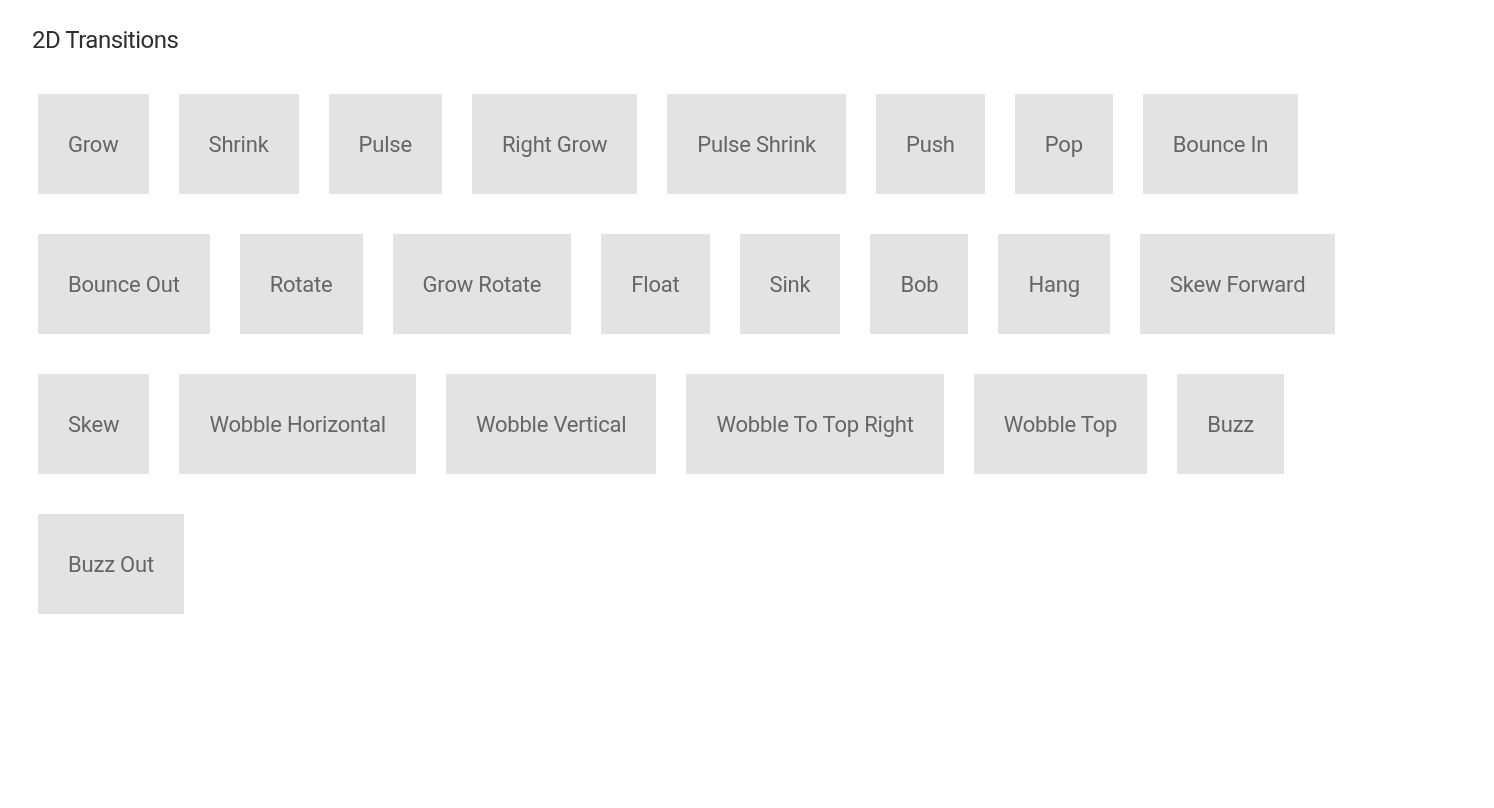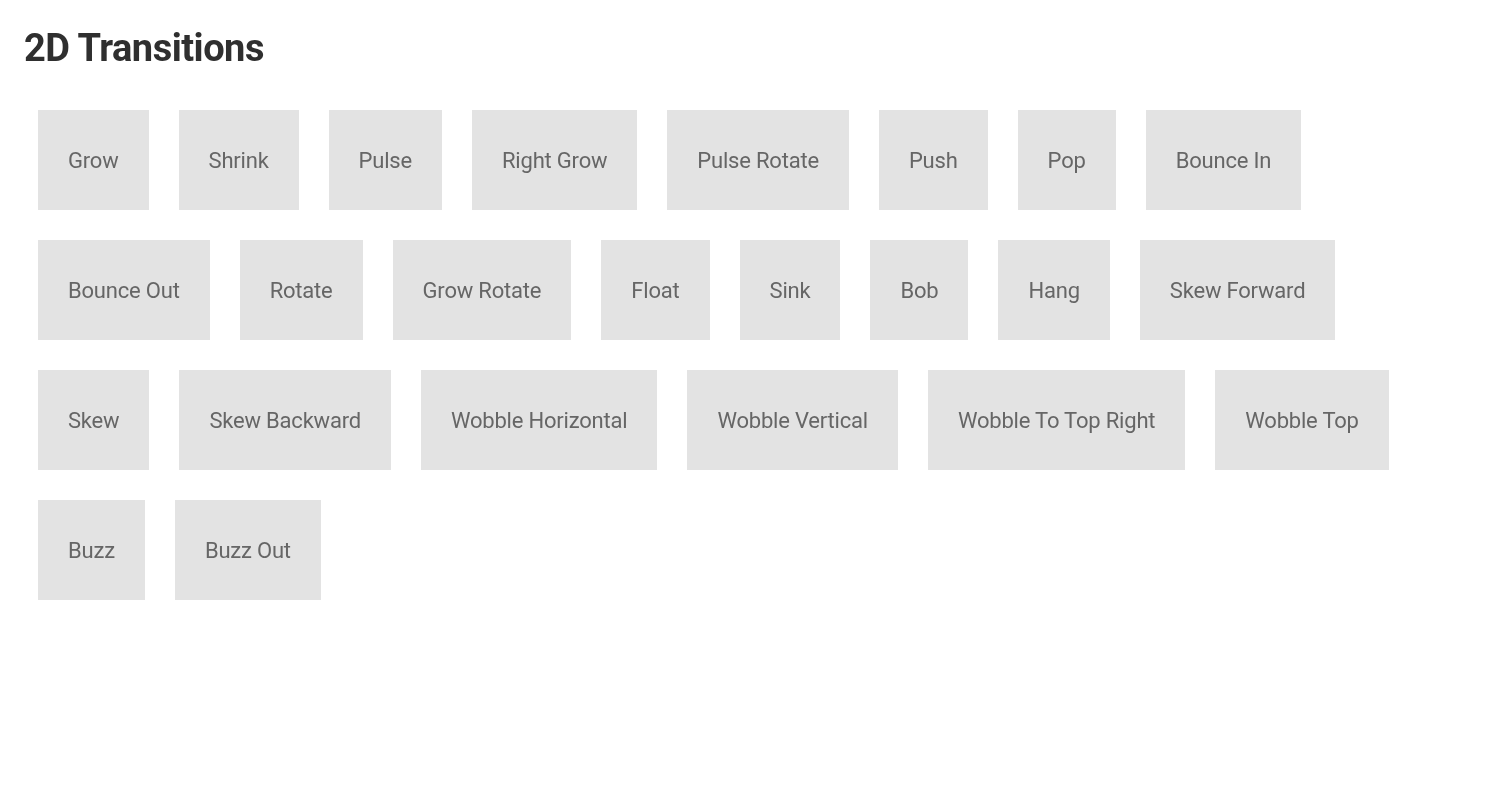--- a/index.html
+++ b/index.html
@@ -7,30 +7,30 @@
   }
   body {
     margin: 0;
     padding: 20px 24px;
     font-family: -apple-system, BlinkMacSystemFont, "Segoe UI", Roboto, "Helvetica Neue", Arial, sans-serif;
     background: #ffffff;
     color: #2f2f2f;
     width: 1494px;
   }
   h2.section-title {
-    font-size: 38px;
-    font-weight: 700;
+    font-size: 24px;
+    font-weight: 400;
     color: #2f2f2f;
-    margin: 6px 0 40px 0;
+    margin: 6px 0 40px 8px;
     letter-spacing: -0.5px;
   }
   .effects-grid {
     display: flex;
     flex-wrap: wrap;
-    gap: 30px 30px;
+    gap: 40px 30px;
     padding-left: 14px;
     max-width: 1430px;
   }
   .effect-button {
     display: inline-flex;
     align-items: center;
     justify-content: center;
     background: #e3e3e3;
     color: #666666;
     font-size: 22px;
@@ -48,34 +48,33 @@
 <body>
 
 <h2 class="section-title">2D Transitions</h2>
 
 <div class="effects-grid">
 
   <button class="effect-button">Grow</button>
   <button class="effect-button">Shrink</button>
   <button class="effect-button">Pulse</button>
   <button class="effect-button">Right Grow</button>
-  <button class="effect-button">Pulse Rotate</button>
+  <button class="effect-button">Pulse Shrink</button>
   <button class="effect-button">Push</button>
   <button class="effect-button">Pop</button>
   <button class="effect-button">Bounce In</button>
   <button class="effect-button">Bounce Out</button>
   <button class="effect-button">Rotate</button>
   <button class="effect-button">Grow Rotate</button>
   <button class="effect-button">Float</button>
   <button class="effect-button">Sink</button>
   <button class="effect-button">Bob</button>
   <button class="effect-button">Hang</button>
   <button class="effect-button">Skew Forward</button>
   <button class="effect-button">Skew</button>
-  <button class="effect-button">Skew Backward</button>
   <button class="effect-button">Wobble Horizontal</button>
   <button class="effect-button">Wobble Vertical</button>
   <button class="effect-button">Wobble To Top Right</button>
   <button class="effect-button">Wobble Top</button>
   <button class="effect-button">Buzz</button>
   <button class="effect-button">Buzz Out</button>
 
 </div>
 
 </body></html>

